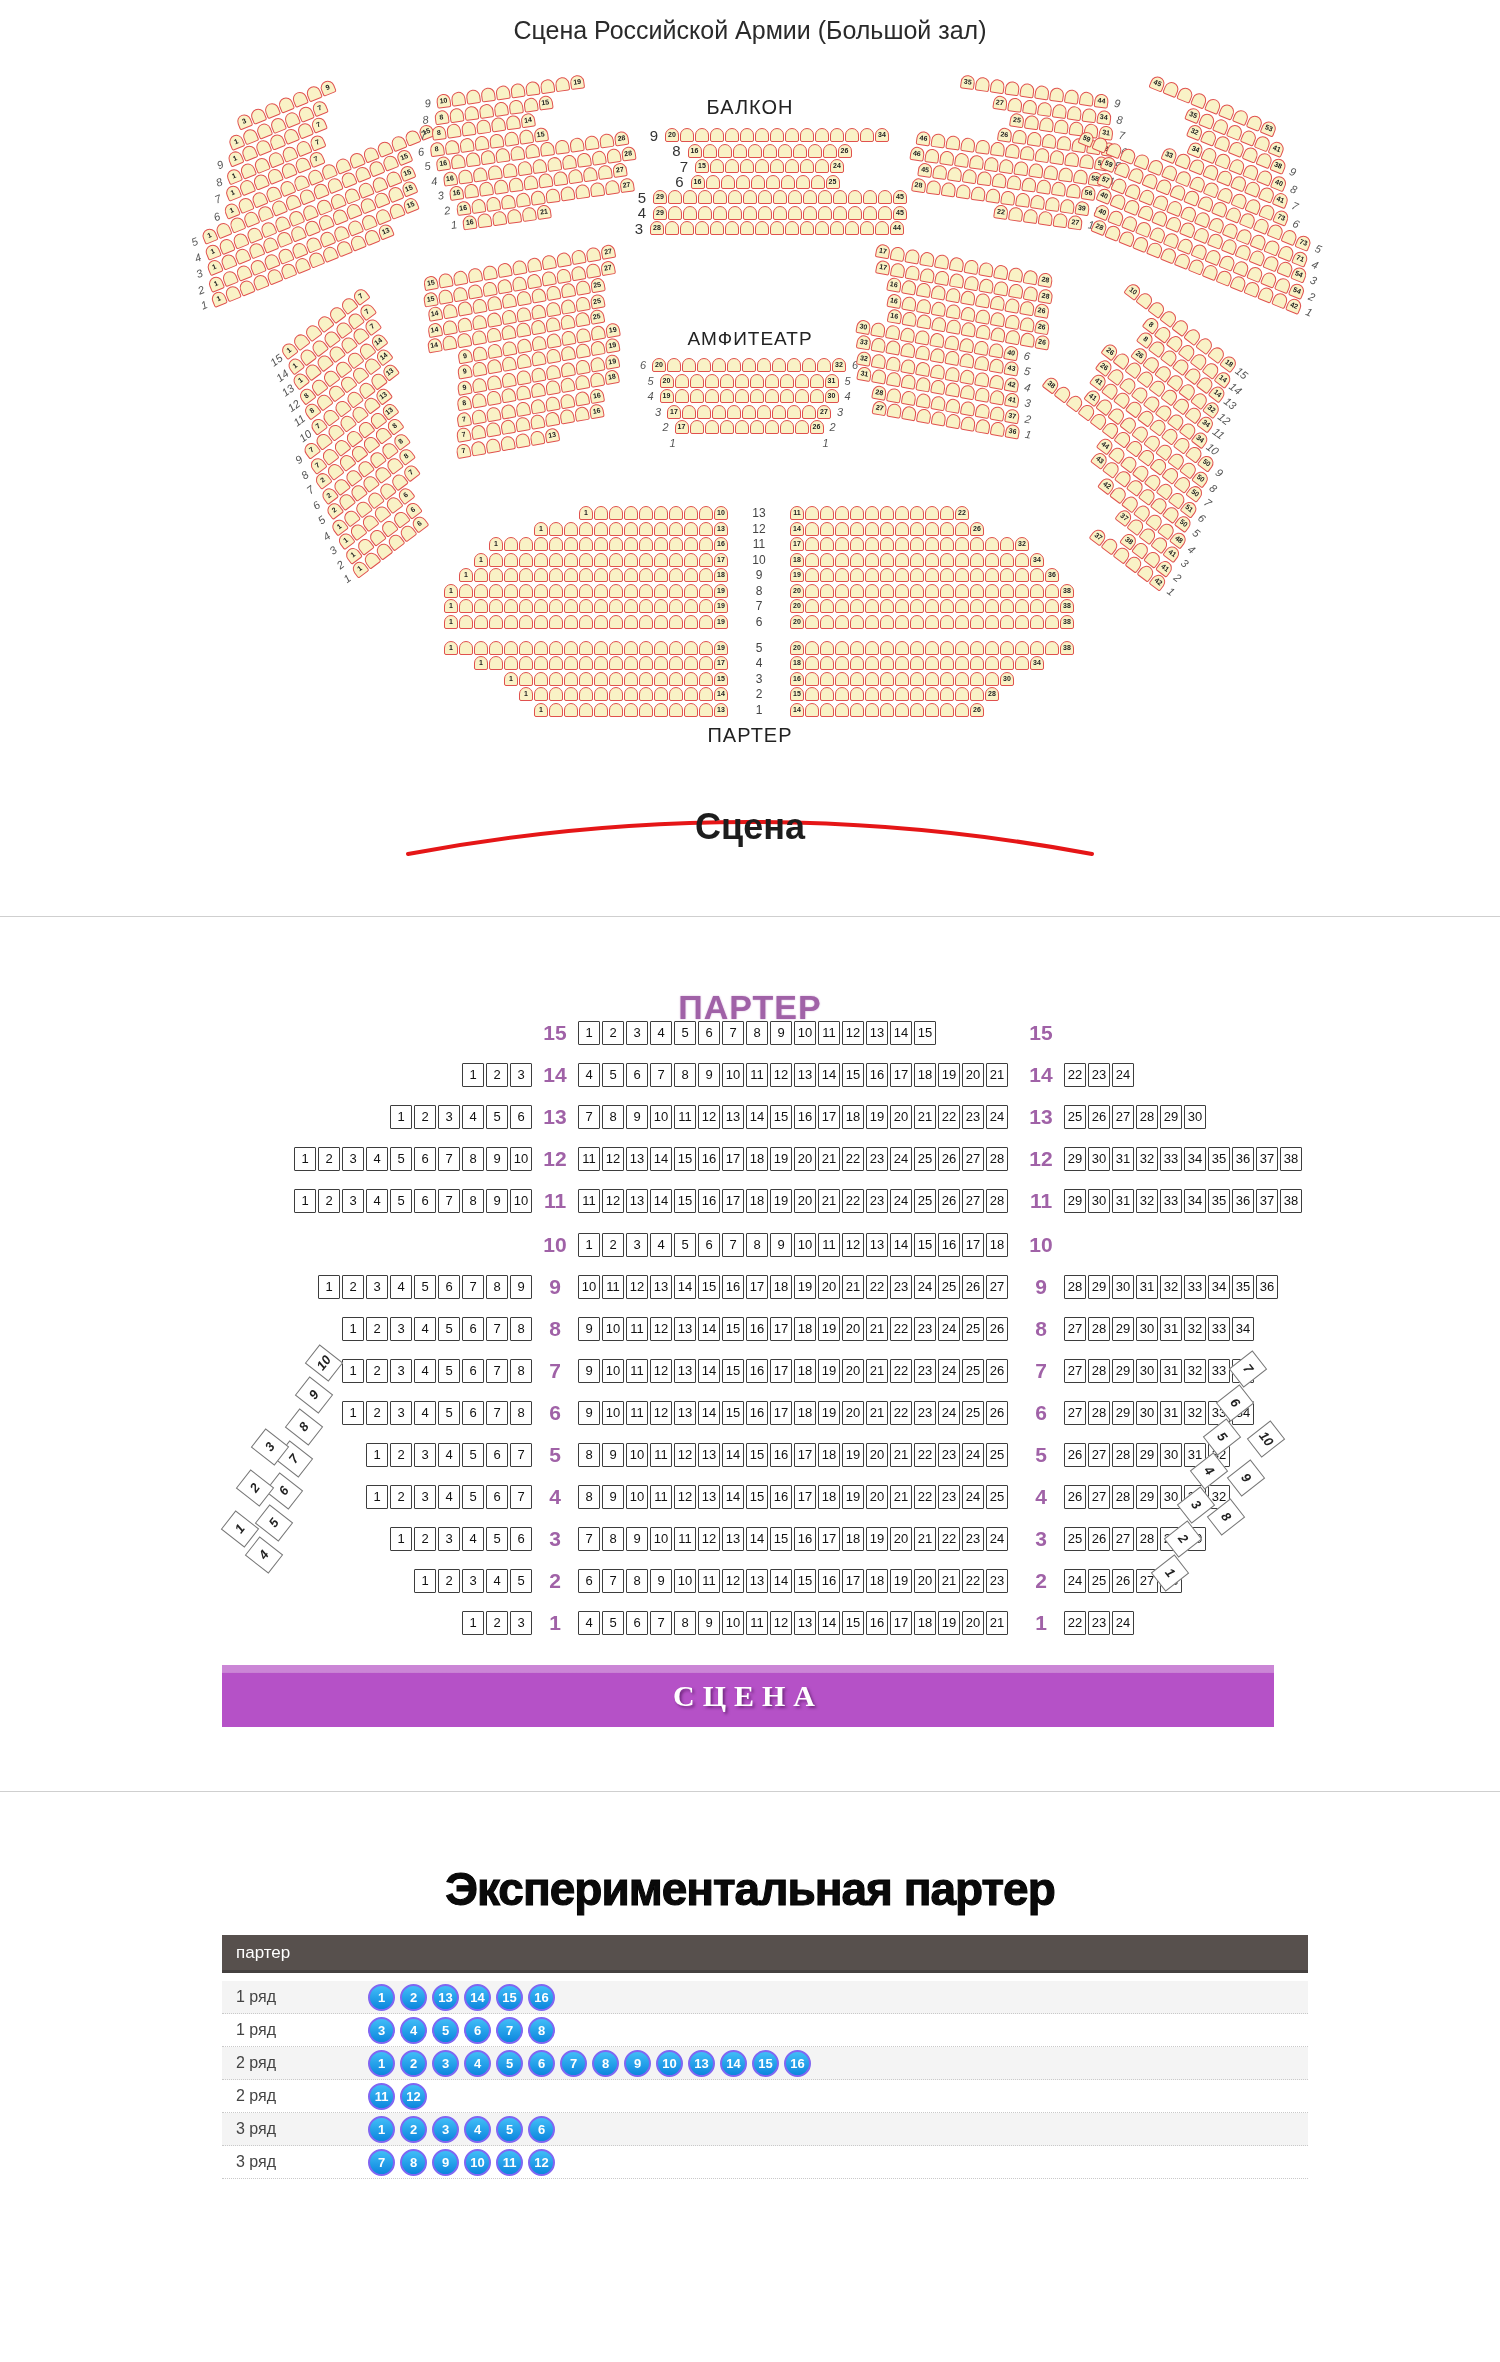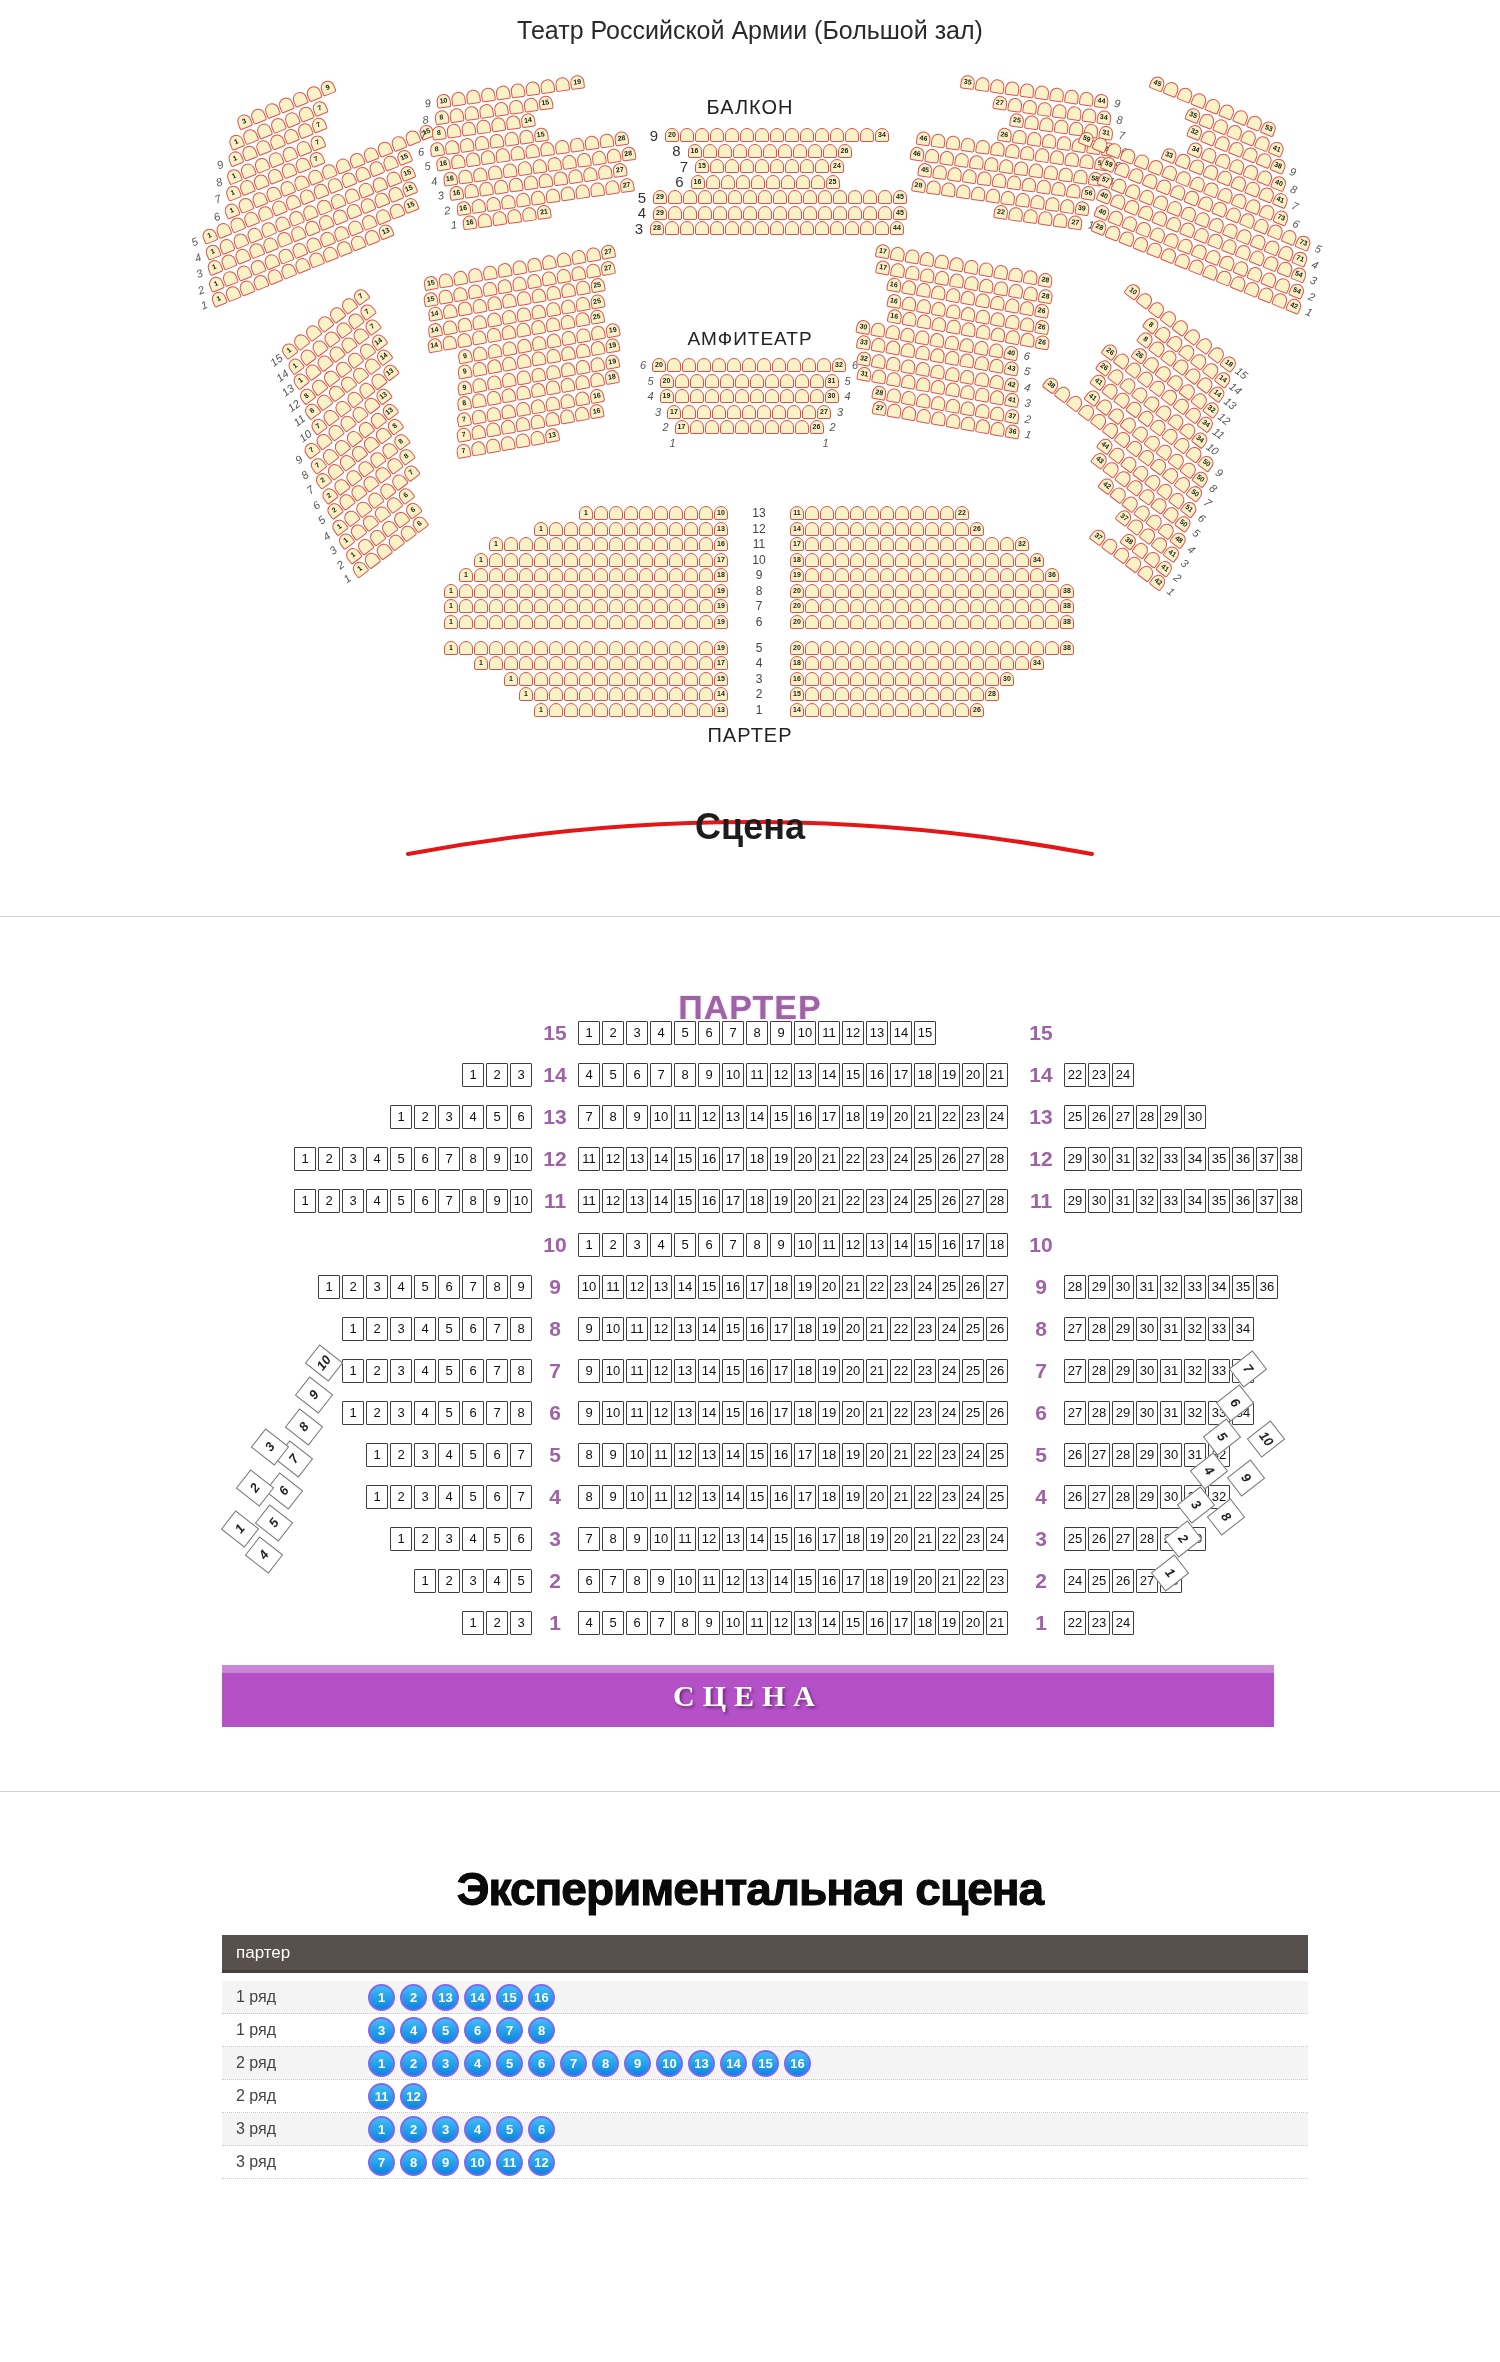--- a/index.html
+++ b/index.html
@@ -66,21 +66,21 @@
   .eseat{flex:0 0 27px;width:27px;height:27px;box-sizing:border-box;border-radius:50%;
          background:linear-gradient(180deg,#41bdf7,#0c86dd);border:2px solid #8066f2;
          color:#fff;font-size:13px;font-weight:bold;line-height:23px;text-align:center;
          margin-right:5px;cursor:pointer;}
 </style>
 </head>
 <body>
 
 <div id="page">
 
-  <div class="ctr" id="top-title">Театр Российской Армии (Большой зал)</div>
+  <div class="ctr" id="top-title">Сцена Российской Армии (Большой зал)</div>
   <div class="ctr" id="balcony-label">БАЛКОН</div>
   <div class="ctr" id="amphi-label">АМФИТЕАТР</div>
   <div id="topmap">
       <div class="tblock" style="left: 135px; top: 158px; transform: rotate(-22deg); transform-origin: left top;">
         <div class="trow" style="margin-left: 90px;">
           <span class="tlab"></span>
           <div class="seats">
             <div class="tseat">3</div>
             <div class="tseat"></div>
             <div class="tseat"></div>
@@ -2819,21 +2819,21 @@
       <div class="loge" style="left: 1254px; top: 1424px; transform: rotate(52deg);">10</div>
       <div class="loge" style="left: 1234px; top: 1463px; transform: rotate(52deg);">9</div>
       <div class="loge" style="left: 1214px; top: 1502px; transform: rotate(52deg);">8</div>
     </div>
   <div id="stage-bar">
     <span>СЦЕНА</span>
   </div>
 
   <div class="divider" style="top:1791px"></div>
 
-  <div class="ctr" id="exp-title">Экспериментальная сцена</div>
+  <div class="ctr" id="exp-title">Экспериментальная партер</div>
   <div id="exp-table">
     <div id="exp-head">партер</div>
     <div id="exp-body">
         <div class="exprow alt">
           <div class="explabel">1 ряд</div>
           <div class="eseat">1</div>
           <div class="eseat">2</div>
           <div class="eseat">13</div>
           <div class="eseat">14</div>
           <div class="eseat">15</div>

